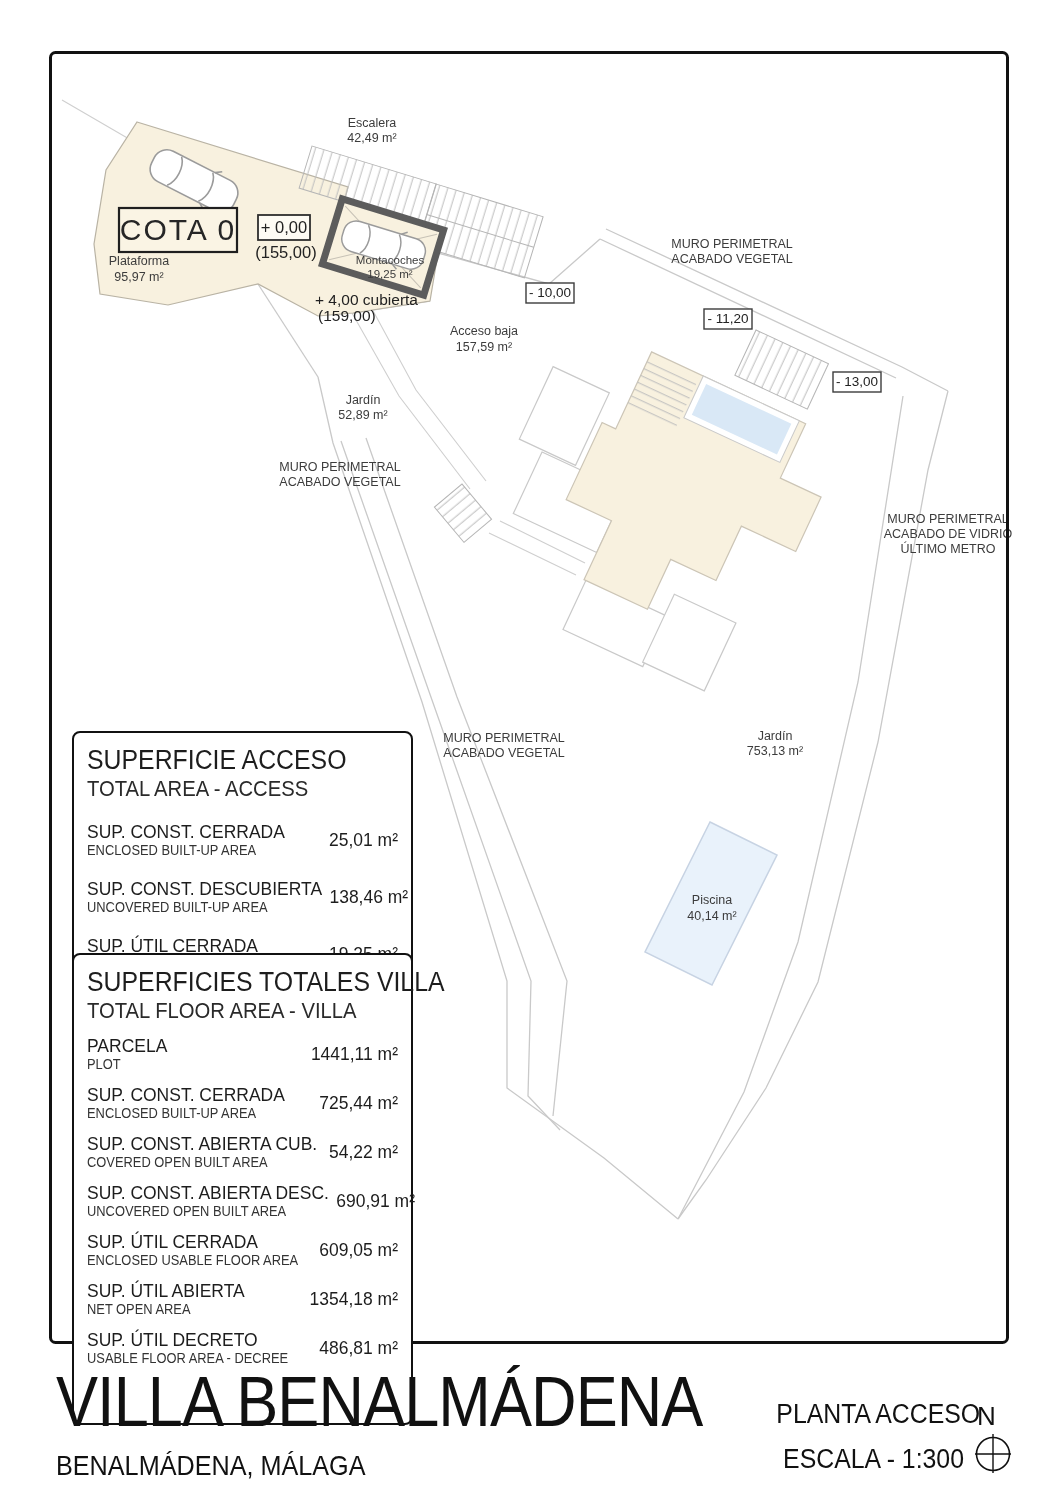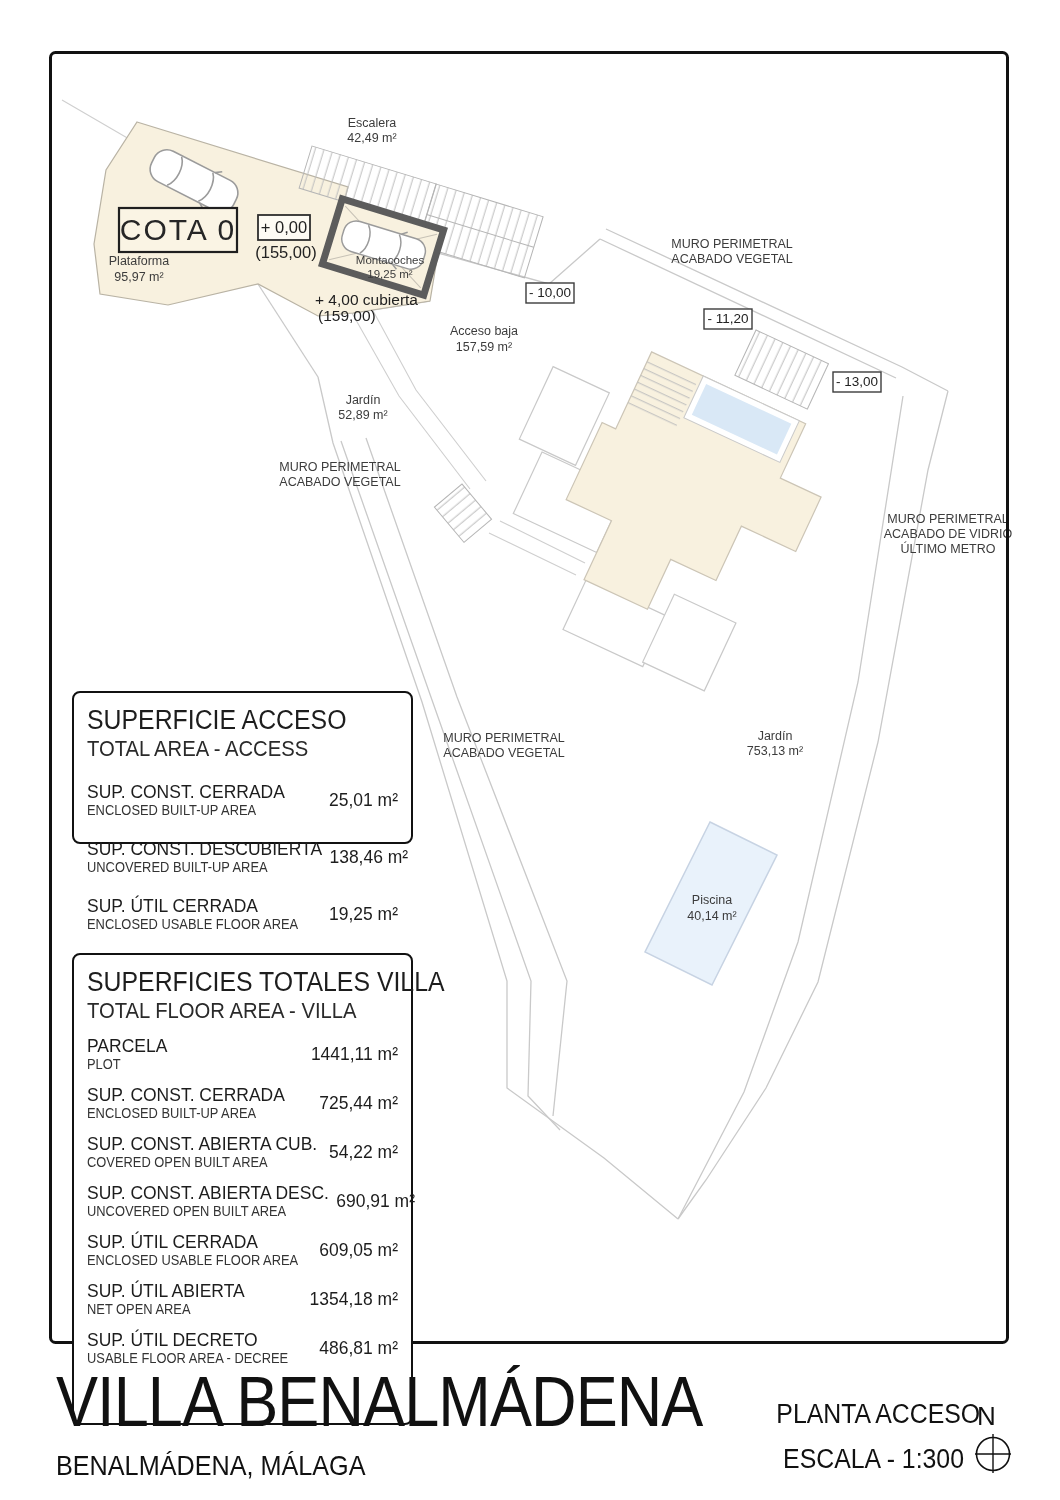--- a/index.html
+++ b/index.html
@@ -35,21 +35,21 @@
   
   .panel{position:absolute;background:#fff;border:2.5px solid #111;border-radius:8px;
          box-sizing:border-box;padding:13px 13px 0 13px;color:#222;}
   .sq{transform:scaleX(0.92);transform-origin:0 0;width:108.7%;}
   .panel .title{font-size:27px;line-height:1.06;white-space:nowrap;color:#1d1d1d;}
   .panel .subtitle{font-size:22px;line-height:1.1;margin-top:2px;white-space:nowrap;color:#2a2a2a;}
   .row{display:flex;justify-content:space-between;align-items:center;}
   .row .es{font-size:19px;line-height:1.05;white-space:nowrap;color:#1d1d1d;}
   .row .en{font-size:14px;line-height:1.15;white-space:nowrap;color:#333;}
   .row .val{font-size:19px;white-space:nowrap;color:#1d1d1d;padding-left:8px;}
-  .panel-access{left:72px;top:691px;width:341px;height:153px;}
+  .panel-access{left:72px;top:731px;width:341px;height:249px;}
   .panel-access .row{margin-top:21px;}
   .panel-villa{left:72px;top:925px;width:341px;height:472px;margin-top:28px;}
   .panel-villa .row{margin-top:13px;}
   .panel-villa .title{font-size:27px;}
 
   
   .f-title{position:absolute;left:56px;top:1362px;font-size:70px;color:#111;
            transform:scaleX(0.9);transform-origin:0 0;letter-spacing:-1px;white-space:nowrap;}
   .f-loc{position:absolute;left:56px;top:1450px;font-size:28px;color:#111;
          transform:scaleX(0.9);transform-origin:0 0;white-space:nowrap;}

